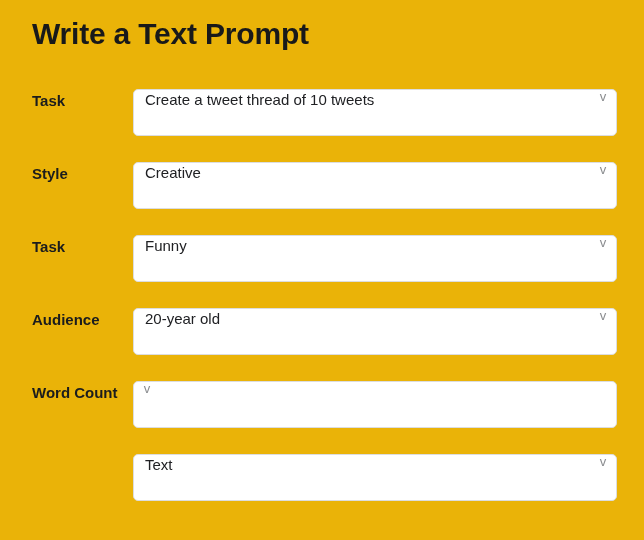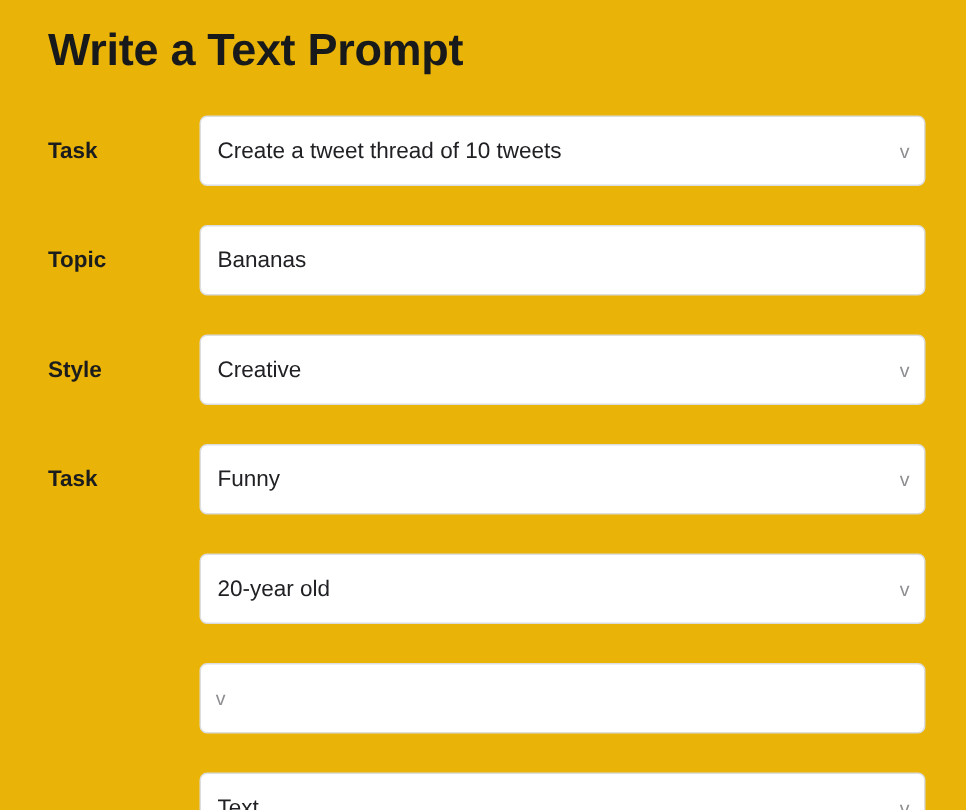--- a/index.html
+++ b/index.html
@@ -51,29 +51,29 @@
     flex-direction: column;
     justify-content: center;
     font-size: 15px;
     font-weight: bold;
     color: #1b1c1d;
     line-height: 21px;
   }
   .field {
     position: absolute;
     left: 133px;
-    top: 0;
+    top: 12px;
     width: 484px;
     height: 47px;
     box-sizing: border-box;
     background: #ffffff;
     border: 1px solid #dcdddf;
     border-radius: 5px;
     display: flex;
-    align-items: center;
+    align-items: flex-start;
   }
   .field-value {
     flex: 1 1 auto;
     padding-left: 11px;
     font-size: 15px;
     font-weight: normal;
     color: #202124;
     line-height: 20px;
     white-space: nowrap;
     overflow: hidden;
@@ -102,52 +102,47 @@
   <div class="form">
 
     <div class="form-row">
       <div class="row-label">Task</div>
       <div class="field">
         <div class="field-value">Create a tweet thread of 10 tweets</div>
         <div class="chevron">v</div>
       </div>
     </div>
 
-    <div class="form-row">
-      <div class="row-label">Topic</div>
-      <div class="field">
-        <div class="field-value">Bananas</div>
-        <div class="chevron hidden"></div>
-      </div>
-    </div>
 
     <div class="form-row">
       <div class="row-label">Style</div>
       <div class="field">
         <div class="field-value">Creative</div>
         <div class="chevron">v</div>
       </div>
     </div>
 
     <div class="form-row">
       <div class="row-label">Task</div>
       <div class="field">
         <div class="field-value">Funny</div>
         <div class="chevron">v</div>
       </div>
     </div>
 
     <div class="form-row">
+      <div class="row-label">Audience</div>
       <div class="field">
         <div class="field-value">20-year old</div>
         <div class="chevron">v</div>
       </div>
     </div>
 
     <div class="form-row">
+      <div class="row-label">Word Count</div>
       <div class="field">
         <div class="chevron">v</div>
       </div>
     </div>
 
     <div class="form-row">
       <div class="field">
         <div class="field-value">Text</div>
         <div class="chevron">v</div>
       </div>

